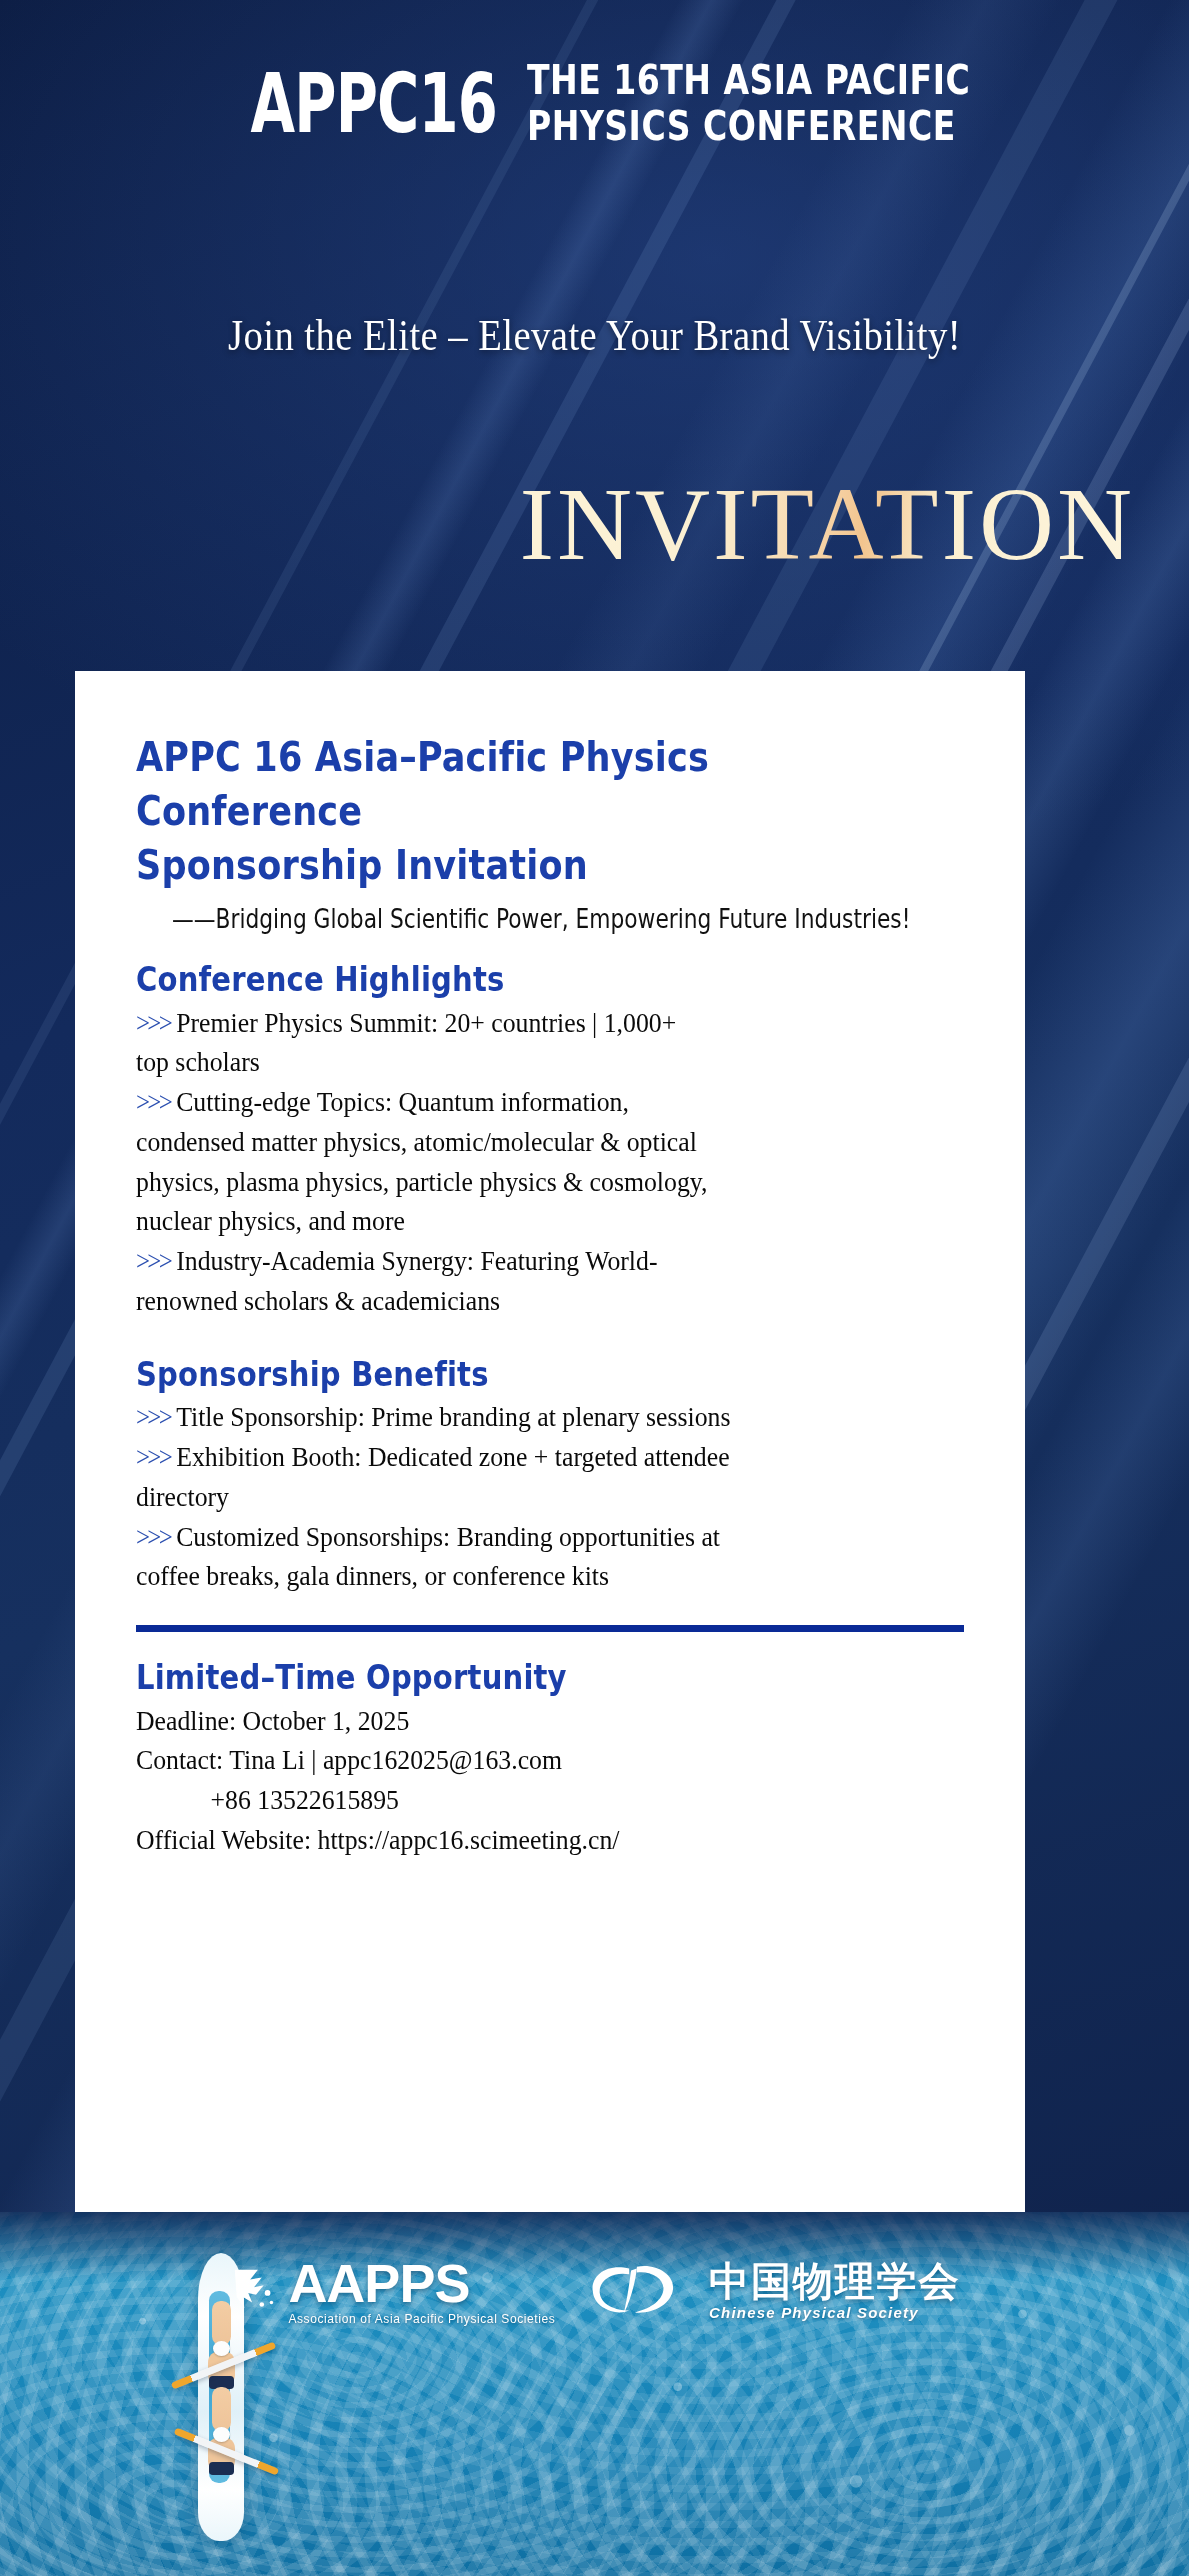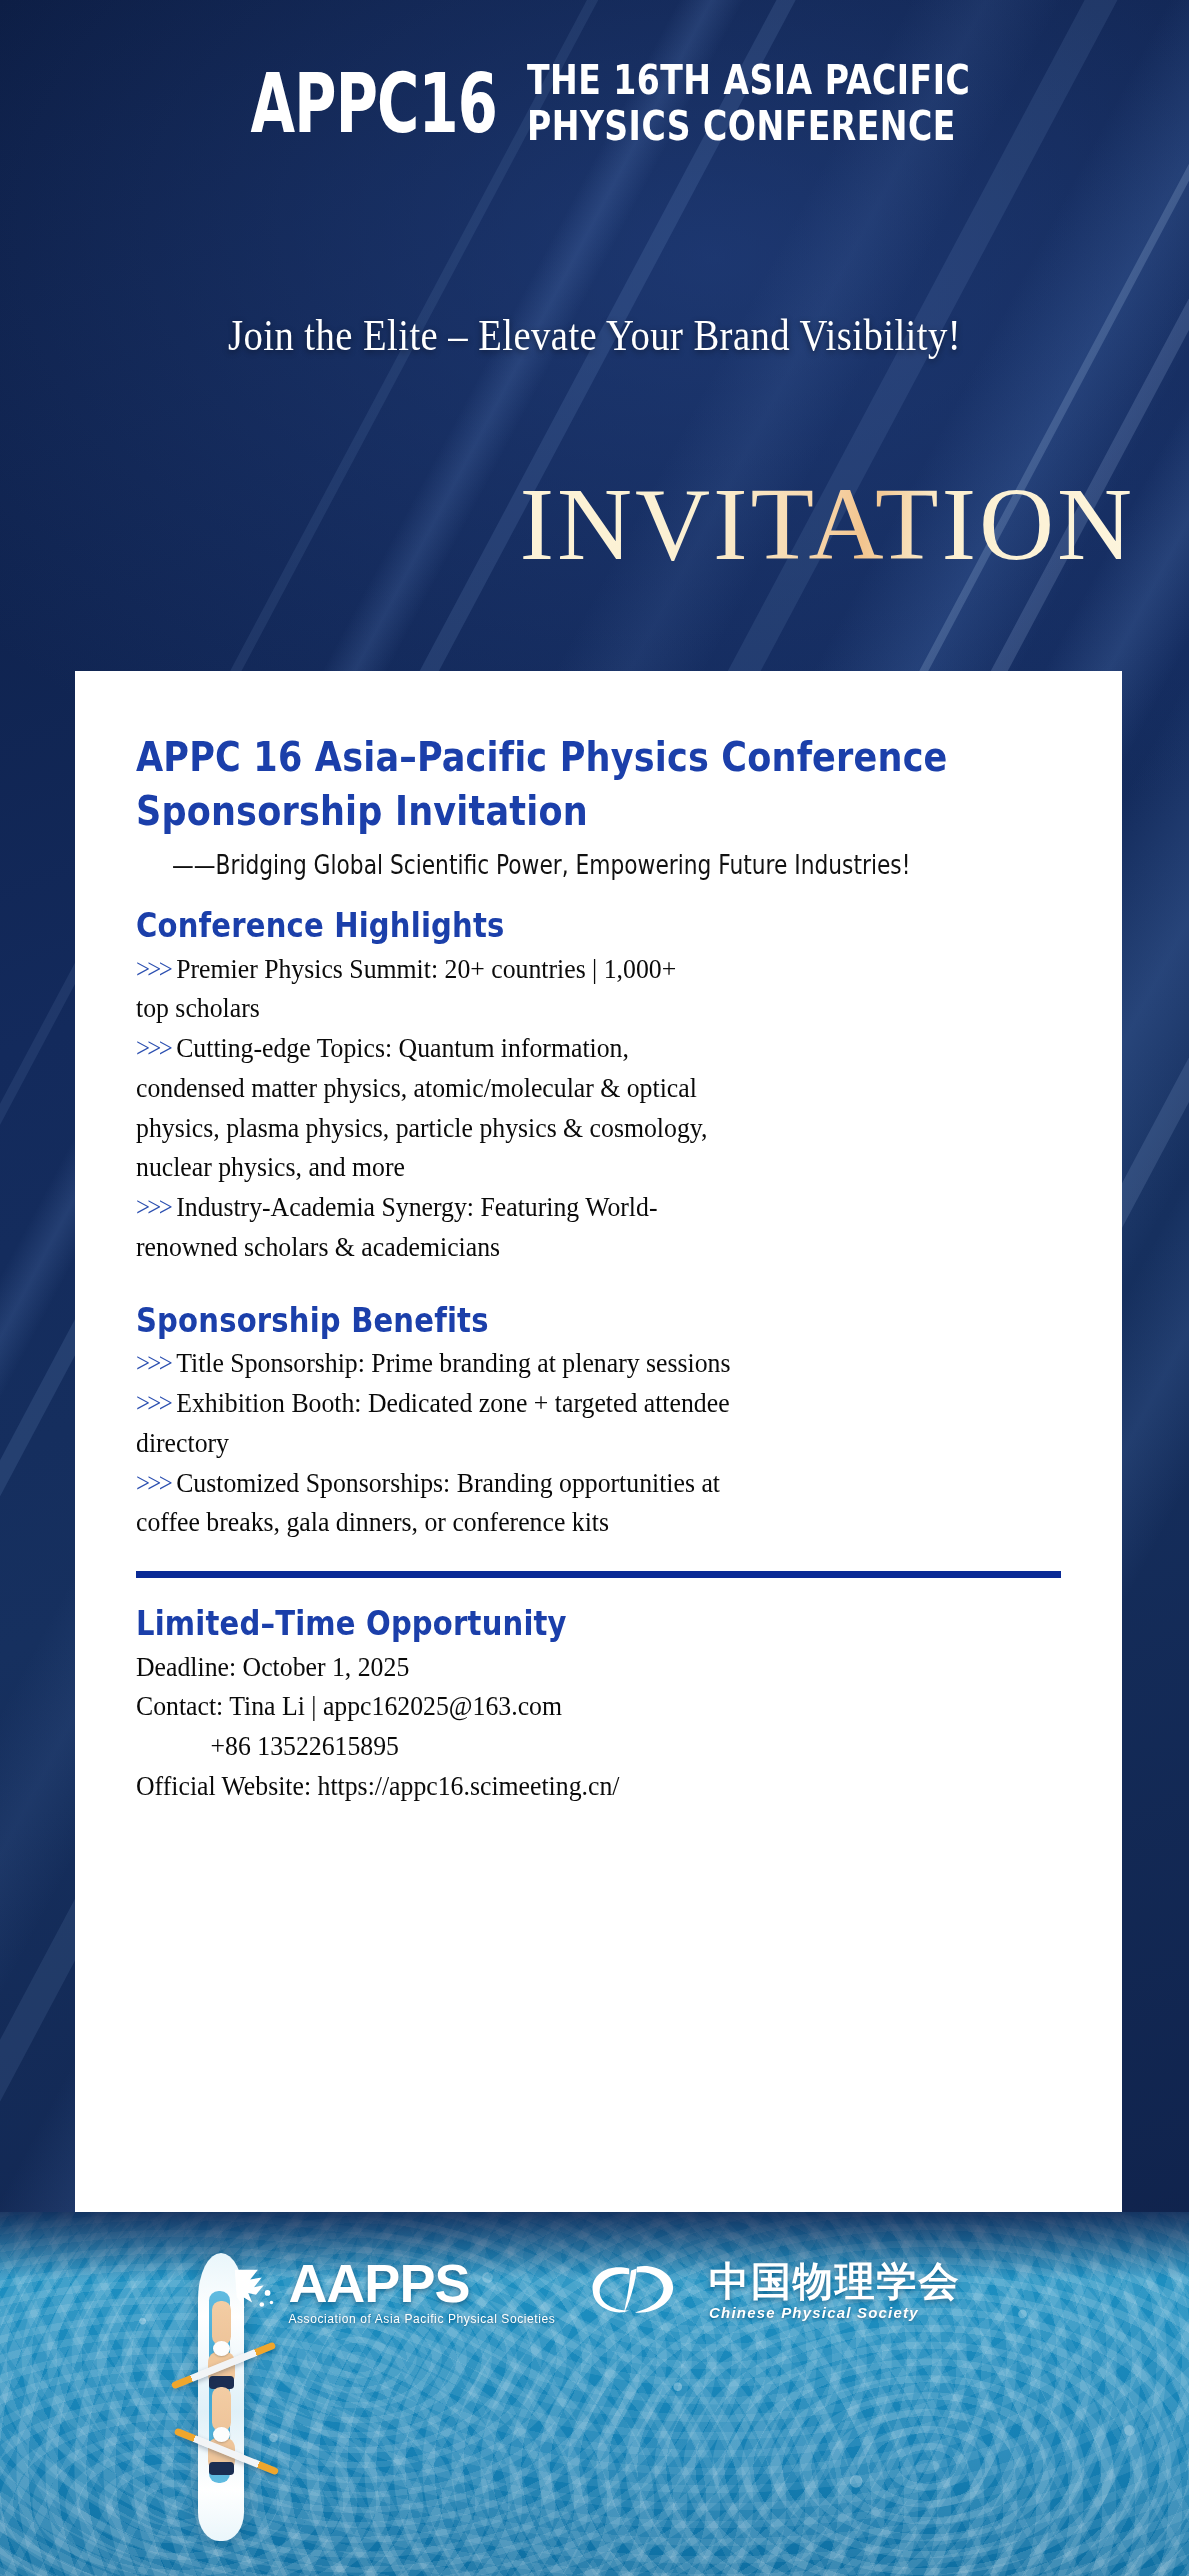--- a/index.html
+++ b/index.html
@@ -92,21 +92,21 @@
     background-clip:text;
     color:transparent;
     -webkit-text-fill-color:transparent;
     white-space:nowrap;
   }
 
   
   .card {
     position:absolute;
     left:75px; top:671px;
-    width:1047px; height:1541px;
+    width:950px; height:1541px;
     background:
       radial-gradient(ellipse 115% 112% at 50% 50%, #ffffff 0%, #ffffff 62%, #fdf0e2 82%, #fbdcc1 100%);
     padding:59px 61px 0 61px;
   }
   .card-inner { position:relative; width:100%; height:100%; }
 
   .card-title {
     color:#1b3faa;
     font-family:"Liberation Sans Narrow","DejaVu Sans Condensed","Liberation Sans",sans-serif;
     font-weight:bold;

